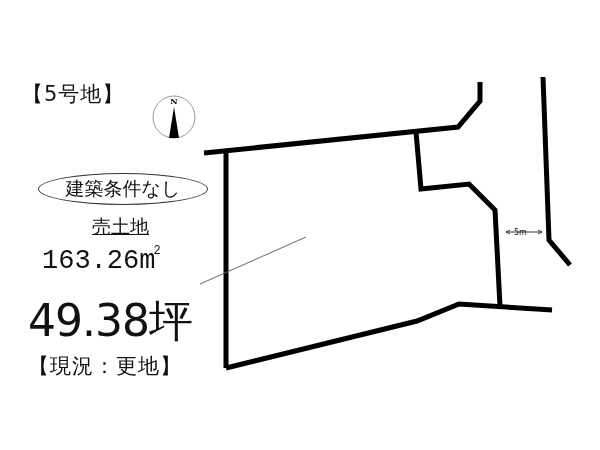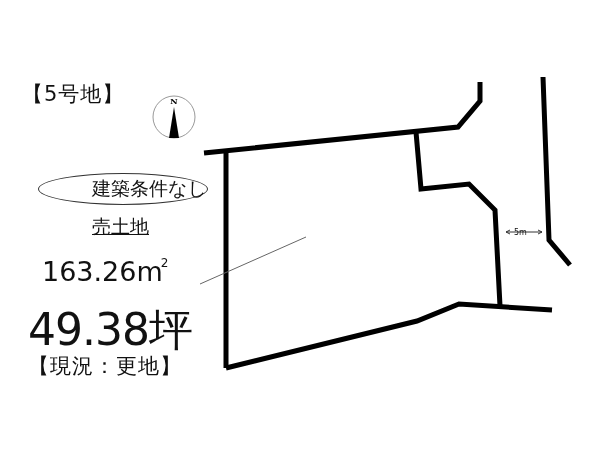--- a/index.html
+++ b/index.html
@@ -1,26 +1,26 @@
 <!DOCTYPE html>
 <html><head>
 <meta charset="utf-8">
 <style>
   html, body { margin: 0; padding: 0; background: #ffffff; }
   body { width: 600px; height: 450px; position: relative; overflow: hidden;
          font-family: "DejaVu Sans", "Liberation Sans", sans-serif; color: #111; }
   .abs { position: absolute; white-space: nowrap; }
   .lot-no { left: 22px; top: 80px; font-size: 21px; font-weight: normal; letter-spacing: 1px; }
   .cond { left: 38px; top: 173px; width: 168px; height: 30px; border: 1.5px solid #333;
-          border-radius: 50%; display: flex; align-items: center; justify-content: flex-end;
+          border-radius: 50%; display: flex; align-items: center; justify-content: center;
           font-size: 19px; }
   .type { left: 92px; top: 214px; font-size: 19px; text-decoration: underline; }
-  .sqm { left: 42px; top: 256px; font-size: 27px; }
+  .sqm { left: 42px; top: 246px; font-size: 27px; font-family: Liberation Mono, monospace; }
   .sqm sup { font-size: 12px; position: relative; top: -4px; margin-left: -2px; }
-  .tsubo { left: 28px; top: 292px; font-size: 44px; letter-spacing: -1px; margin-top: 9px; }
+  .tsubo { left: 28px; top: 292px; font-size: 44px; letter-spacing: -1px; }
   .status { left: 28px; top: 352px; font-size: 21px; letter-spacing: 1px; }
   .scale-label { left: 514px; top: 228px; font-size: 8px; }
   svg.plan { position: absolute; left: 0; top: 0; }
 </style>
 </head>
 <body>
 
 <svg class="plan" width="600" height="450">
 
   <g>

